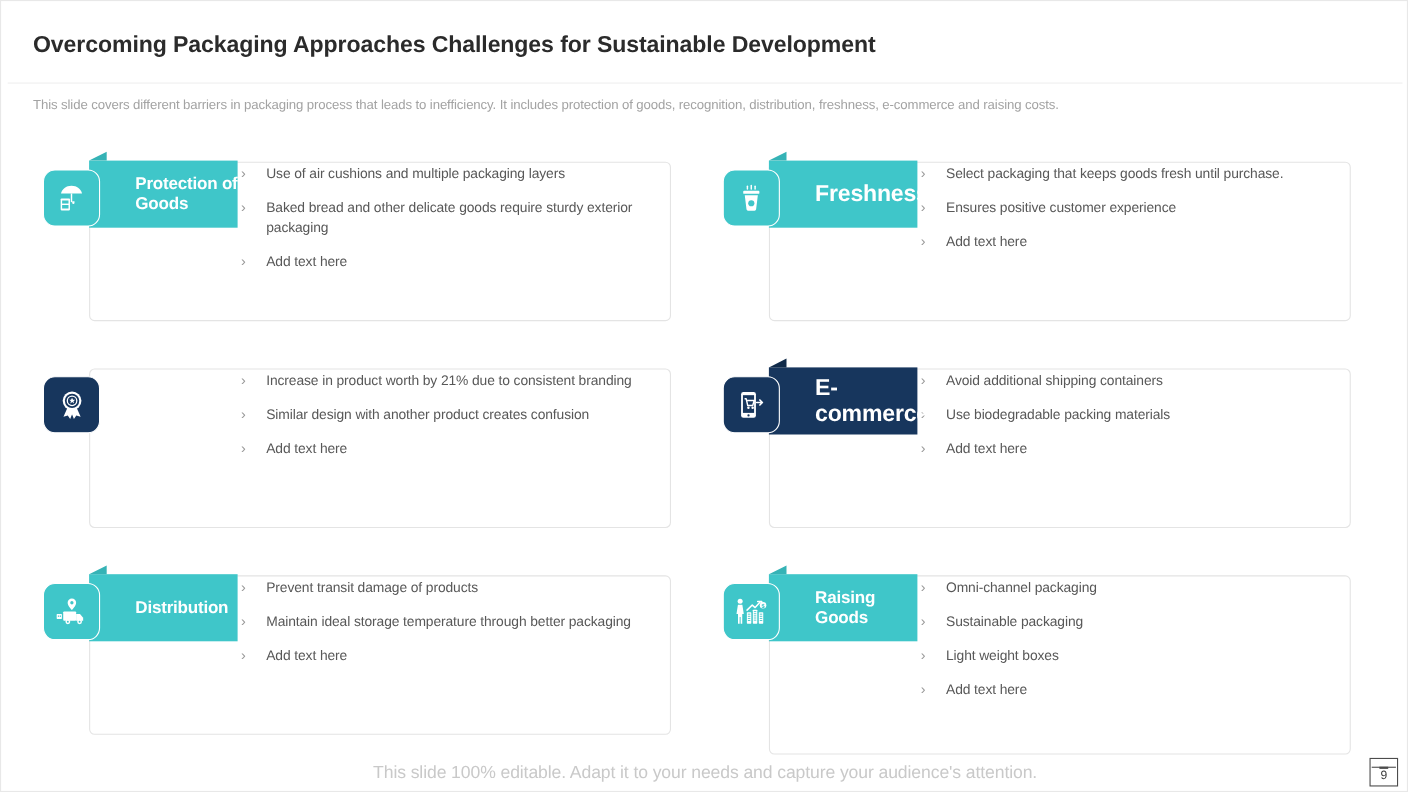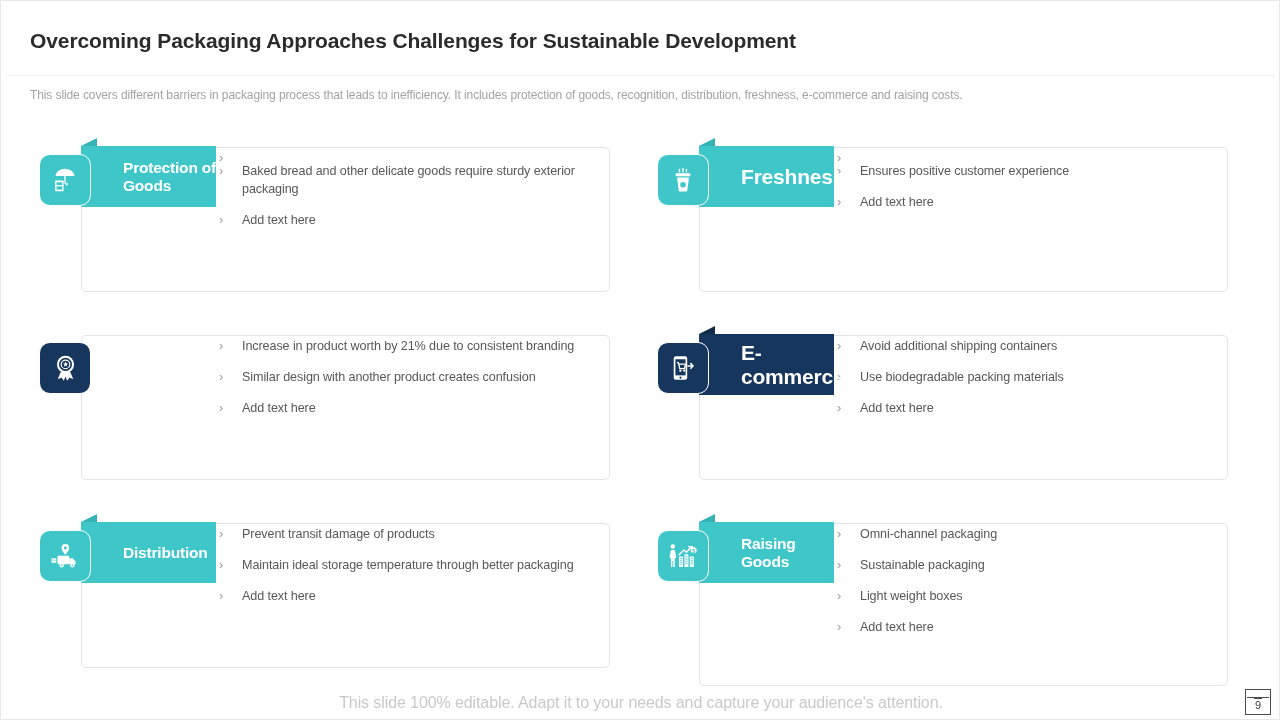--- a/index.html
+++ b/index.html
@@ -235,21 +235,21 @@
           <svg width="30" height="30" viewBox="0 0 32 32" fill="#fff">
       <path d="M16 4c-5.2 0-9.4 3.3-10.2 7.6h20.4C25.4 7.3 21.2 4 16 4z"></path>
       <rect x="15.3" y="11.6" width="1.4" height="8.4"></rect>
       <path d="M16.7 19.2h2.2v1.6a1.1 1.1 0 0 1-2.2 0z"></path>
       <rect x="5.5" y="16.5" width="9" height="11.5" rx="0.8"></rect>
       <rect x="6.9" y="18.4" width="6.2" height="3" fill="#3fc6c9"></rect>
       <rect x="6.9" y="22.8" width="6.2" height="3.4" fill="#3fc6c9"></rect>
     </svg>
         </div>
         <div class="bullets">
-          <div class="bullet"><span class="chev">›</span></div>
+          <div class="bullet"><span class="chev">›</span><span>Use of air cushions and multiple packaging layers</span></div>
           <div class="bullet"><span class="chev">›</span><span>Baked bread and other delicate goods require sturdy exterior packaging</span></div>
           <div class="bullet"><span class="chev">›</span><span>Add text here</span></div>
         </div>
       </div>
       <div class="card" style="left: 648px; top: 137px; width: 580px; height: 175px;">
         <div class="card-body"></div>
         <div class="banner">
           <div class="banner-fill" style="background: rgb(63, 198, 201);"></div>
           <div class="banner-fold" style="border-color: transparent transparent rgb(53, 179, 182); border-width: 0px 0px 8px 16px; border-style: solid; background: transparent; width: 0px; height: 0px;"></div>
           <div class="banner-label">Freshness</div>
@@ -258,21 +258,21 @@
           <svg width="28" height="30" viewBox="0 0 32 32" fill="#fff">
       <rect x="11.2" y="3" width="1.5" height="4.4" rx="0.7"></rect>
       <rect x="15.2" y="2.2" width="1.5" height="5.2" rx="0.7"></rect>
       <rect x="19.2" y="3" width="1.5" height="4.4" rx="0.7"></rect>
       <rect x="7.6" y="8.4" width="16.8" height="3.3" rx="1"></rect>
       <path d="M9.2 13.2h13.6l-1.8 14.6a1.6 1.6 0 0 1-1.6 1.4h-6.8a1.6 1.6 0 0 1-1.6-1.4z"></path>
       <circle cx="16" cy="21.5" r="3.2" fill="#3fc6c9"></circle>
     </svg>
         </div>
         <div class="bullets">
-          <div class="bullet"><span class="chev">›</span></div>
+          <div class="bullet"><span class="chev">›</span><span>Select packaging that keeps goods fresh until purchase.</span></div>
           <div class="bullet"><span class="chev">›</span><span>Ensures positive customer experience</span></div>
           <div class="bullet"><span class="chev">›</span><span>Add text here</span></div>
         </div>
       </div>
       <div class="card" style="left: 30px; top: 325px; width: 580px; height: 175px;">
         <div class="card-body"></div>
         <div class="icon-tile" style="background: rgb(23, 54, 93);">
           <svg width="29" height="30" viewBox="0 0 32 32" fill="#fff">
       <path d="M11.6 18.5 7.4 28l4.3-1.2 2.4 3.4 3.4-8.2z"></path>
       <path d="M20.4 18.5 24.6 28l-4.3-1.2-2.4 3.4-3.4-8.2z"></path>

